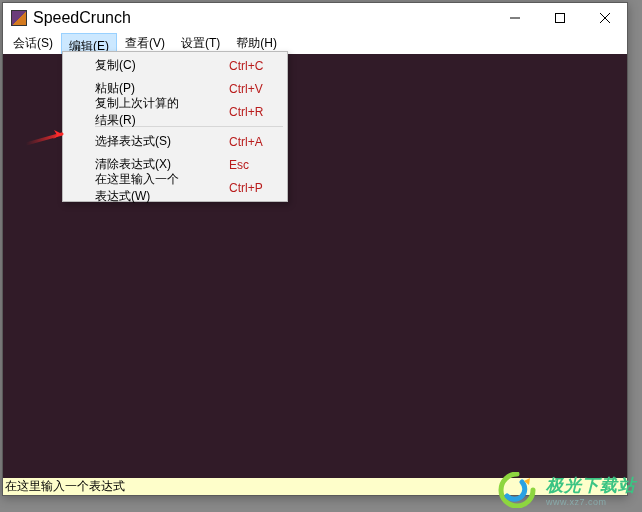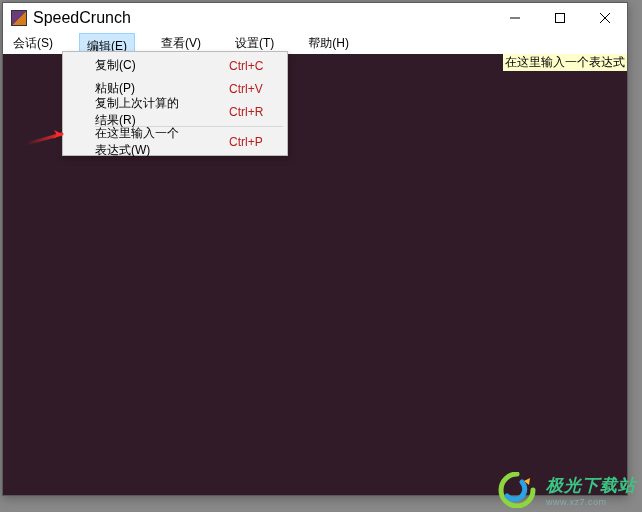--- a/index.html
+++ b/index.html
@@ -62,41 +62,41 @@
   }
   .titlebar-btn svg { stroke:#000; fill:none; stroke-width:1; }
 
   .menubar {
     height: 21px;
     background: #fff;
     display: flex;
     align-items: stretch;
     border-bottom: 0;
     padding-left: 2px;
-    gap: 18px;
   }
   .menuitem {
     padding: 0 8px;
     display: flex;
     align-items: center;
     font-size: 12px;
     color: #000;
     cursor: default;
   }
   .menuitem.active {
     background: #cce8ff;
     border: 1px solid #99d1ff;
     padding: 12px 7px;
   }
 
   .content {
     flex: 1;
     background: #311B28;
     position: relative;
     display: flex;
+    flex-direction: column;
   }
   .expr-area {
     flex: 1;
   }
   .input-row {
     height: 17px;
     background: #FEFECA;
     border-top: 0;
     color: #000;
     font-size: 12px;
@@ -211,20 +211,28 @@
     <div class="ddrow">
       <span class="label">粘贴(P)</span>
       <span class="shortcut">Ctrl+V</span>
     </div>
     <div class="ddrow">
       <span class="label">复制上次计算的结果(R)</span>
       <span class="shortcut">Ctrl+R</span>
     </div>
     <div class="ddsep"></div>
     <div class="ddrow">
+      <span class="label">选择表达式(S)</span>
+      <span class="shortcut">Ctrl+A</span>
+    </div>
+    <div class="ddrow">
+      <span class="label">清除表达式(X)</span>
+      <span class="shortcut">Esc</span>
+    </div>
+    <div class="ddrow">
       <span class="label">在这里输入一个表达式(W)</span>
       <span class="shortcut">Ctrl+P</span>
     </div>
   </div>
 
   <svg class="arrow" viewBox="0 0 48 20">
     <defs>
       <linearGradient id="ga" x1="0" y1="0" x2="1" y2="0">
         <stop offset="0" stop-color="#ff2b2b" stop-opacity="0"></stop>
         <stop offset="1" stop-color="#ff2b2b"></stop>

